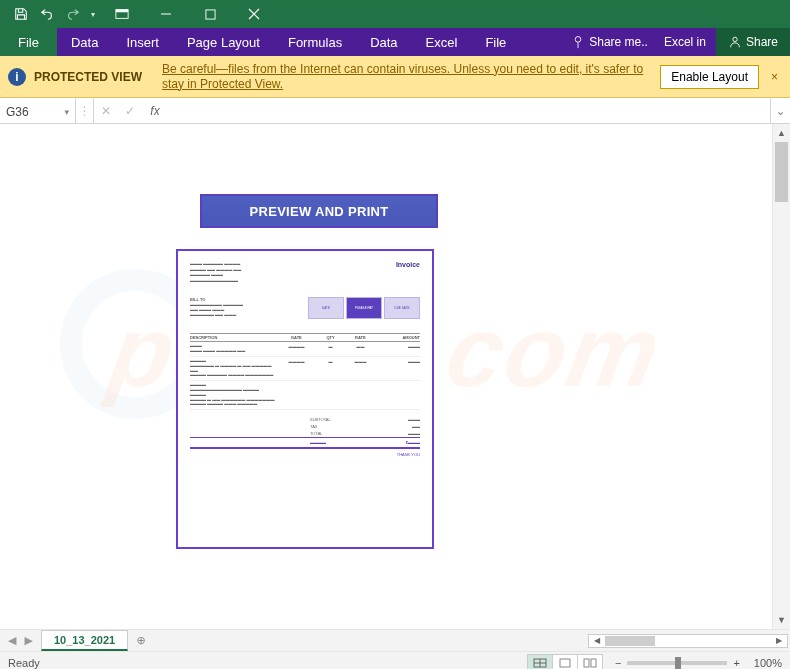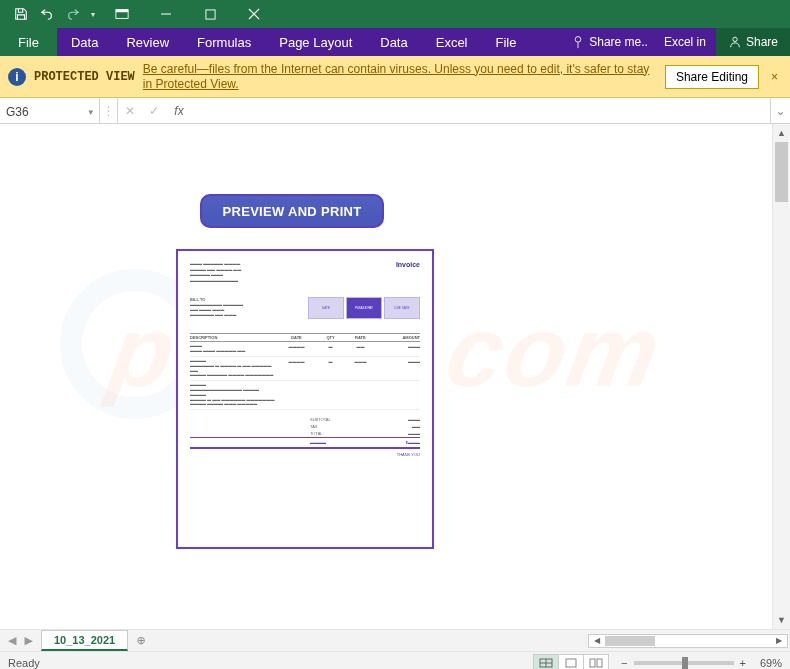--- a/index.html
+++ b/index.html
@@ -18,46 +18,46 @@
   .tab { padding: 0 14px; display: flex; align-items: center; cursor: pointer; }
   .tab.file { background: #217346; font-weight: 400; padding-left: 18px; padding-right: 18px; }
   .ribbon-spacer { flex: 1; }
   .tell { display: flex; align-items: center; padding: 0 6px; font-size: 12px; }
   .signin { padding: 0 10px; display: flex; align-items: center; font-size: 12px; }
   .share { background: #185c37; padding: 8px 12px; display: flex; align-items: center; font-size: 12px; }
 
   
   .pv-bar { background: #ffe699; border-bottom: 1px solid #e0c060; height: 42px; display: flex; align-items: center; padding: 0 8px; font-size: 12px; color: #7a5900; }
   .pv-icon { width: 18px; height: 18px; border-radius: 50%; background: #2b579a; color: #fff; display: flex; align-items: center; justify-content: center; font-weight: bold; margin-right: 8px; font-size: 12px; }
-  .pv-title { font-weight: 600; margin-right: 8px; color: #5a4300; font-family: Liberation Mono, monospace; }
+  .pv-title { font-weight: 600; margin-right: 20px; color: #5a4300; }
   .pv-msg { flex: 1; line-height: 1.25; color: #8a6000; text-decoration: underline; }
   .pv-enable { background: #fff; border: 1px solid #c0a000; padding: 4px 10px; font-size: 12px; margin-left: 8px; }
   .pv-close { margin-left: 8px; color: #8a6000; padding: 0 4px; }
 
   
   .fbar { height: 26px; border-bottom: 1px solid #d4d4d4; display: flex; align-items: stretch; background: #fff; font-size: 12px; }
-  .namebox { width: 100px; border-right: 1px solid #d4d4d4; display: flex; align-items: center; padding: 14px 6px; color: #444; position: relative; }
+  .namebox { width: 76px; border-right: 1px solid #d4d4d4; display: flex; align-items: center; padding: 14px 6px; color: #444; position: relative; }
   .namebox::after { content: "▾"; position: absolute; right: 6px; color: #888; font-size: 9px; }
   .fx-dots { width: 18px; display:flex; align-items:center; justify-content:center; color:#bbb; border-right:1px solid #d4d4d4;}
   .fx-cancel, .fx-enter { width: 24px; display: flex; align-items: center; justify-content: center; color: #bbb; }
   .fx-label { width: 26px; display: flex; align-items: center; justify-content: center; font-style: italic; color: #666; }
   .fx-input { flex: 1; border: none; padding: 0 4px; }
   .fx-expand { width: 20px; display: flex; align-items: center; justify-content: center; color: #888; border-left: 1px solid #d4d4d4; }
 
   
   .sheet-wrap { position: relative; height: 505px; background: #fff; display: flex; }
   .sheet { flex: 1; position: relative; overflow: hidden; background: #fff; }
   .vscroll { width: 18px; background: #f3f3f3; border-left: 1px solid #e5e5e5; position: relative; }
   .vscroll .arrow { height: 18px; display:flex; align-items:center; justify-content:center; color:#666; font-size:9px;}
   .vscroll .track { position:absolute; top:18px; bottom:18px; left:0; right:0; }
   .vscroll .thumb { position:absolute; top:0; left:2px; right:2px; height:60px; background:#c8c8c8; }
   .vscroll .bot { position:absolute; bottom:0; width:100%; }
 
   
-  .preview-btn { position: absolute; left: 200px; top: 70px; width: 184px; height: 34px; background: linear-gradient(#4f5fc0,#4a58b8); border: 2px solid #5a3fbf; border-radius: 10px; color: #fff; display: flex; align-items: center; justify-content: center; font-size: 13px; font-weight: 600; letter-spacing: .3px; text-align: center; }
+  .preview-btn { position: absolute; left: 200px; top: 70px; width: 238px; height: 34px; background: linear-gradient(#4f5fc0,#4a58b8); border: 2px solid #5a3fbf; border-radius: 0; color: #fff; display: flex; align-items: center; justify-content: center; font-size: 13px; font-weight: 600; letter-spacing: .3px; text-align: center; }
   .invoice-box { position: absolute; left: 176px; top: 125px; width: 258px; height: 300px; border: 2px solid #6a3fcf; background: #fff; padding: 10px 12px; font-size: 4px; color: #666; }
   .ib-head { display:flex; justify-content:space-between; }
   .ib-head .left { line-height:1.4; }
   .ib-head .right { color:#3b2e8f; font-weight:bold; font-size:7px; }
   .ib-billto { margin-top:14px; display:flex; justify-content:space-between; align-items:flex-start; }
   .ib-boxes { display:flex; gap:2px; }
   .ib-box { width:36px; height:22px; background:#d9d4f0; border:1px solid #bdb3e8; display:flex; align-items:center; justify-content:center; text-align:center; color:#5a3fbf; font-size:3px; line-height:1.1; }
   .ib-box.mid { background:#5a3fbf; color:#fff; }
   .ib-thead { margin-top:14px; display:flex; border-top:1px solid #999; border-bottom:1px solid #999; padding:1px 0; font-weight:bold; color:#555; }
   .ib-thead span:nth-child(1){flex:2;} .ib-thead span:nth-child(2){flex:1;text-align:center;} .ib-thead span:nth-child(3){flex:.6;text-align:center;} .ib-thead span:nth-child(4){flex:.8;text-align:center;} .ib-thead span:nth-child(5){flex:1;text-align:right;}
@@ -140,23 +140,23 @@
           <line x1="1" y1="1" x2="11" y2="11" stroke="#fff" stroke-width="1.2"></line>
           <line x1="11" y1="1" x2="1" y2="11" stroke="#fff" stroke-width="1.2"></line>
         </svg>
     </div>
   </div>
 </div>
 
 <div class="ribbon">
   <div class="tab file">File</div>
   <div class="tab">Data</div>
-  <div class="tab">Review</div>
+  <div class="tab">Insert</div>
+  <div class="tab">Page Layout</div>
   <div class="tab">Formulas</div>
-  <div class="tab">Page Layout</div>
   <div class="tab">Data</div>
   <div class="tab">Excel</div>
   <div class="tab">File</div>
   <div class="ribbon-spacer"></div>
   <div class="tell">
     <svg width="14" height="14" viewBox="0 0 16 16" style="margin-right:4px;">
         <circle cx="8" cy="5" r="3.2" fill="none" stroke="#fff"></circle>
         <line x1="8" y1="8.5" x2="8" y2="15" stroke="#fff"></line>
       </svg>
     <span>Share me..</span>
@@ -168,21 +168,21 @@
         <path d="M3 14c0-3 2-5 5-5s5 2 5 5" fill="none" stroke="#fff"></path>
       </svg>
     <span>Share</span>
   </div>
 </div>
 
 <div class="pv-bar">
   <div class="pv-icon">i</div>
   <div class="pv-title">PROTECTED VIEW</div>
   <div class="pv-msg">Be careful—files from the Internet can contain viruses. Unless you need to edit, it's safer to stay in Protected View.</div>
-  <button class="pv-enable">Share Editing</button>
+  <button class="pv-enable">Enable Layout</button>
   <div class="pv-close">×</div>
 </div>
 
 <div class="fbar">
   <div class="namebox">G36</div>
   <div class="fx-dots">⋮</div>
   <div class="fx-cancel">✕</div>
   <div class="fx-enter">✓</div>
   <div class="fx-label">fx</div>
   <input class="fx-input" value="" style="">
@@ -306,15 +306,15 @@
           <rect x="8" y="1" width="5" height="8" fill="none" stroke="#888"></rect>
         </svg>
       </div>
   </div>
   <div class="zoom">
     <span>−</span>
     <div class="zoom-track">
         <div class="zoom-thumb"></div>
       </div>
     <span>+</span>
-    <span style="margin-left:8px;">69%</span>
+    <span style="margin-left:8px;">100%</span>
   </div>
 </div>
 
 </body></html>

